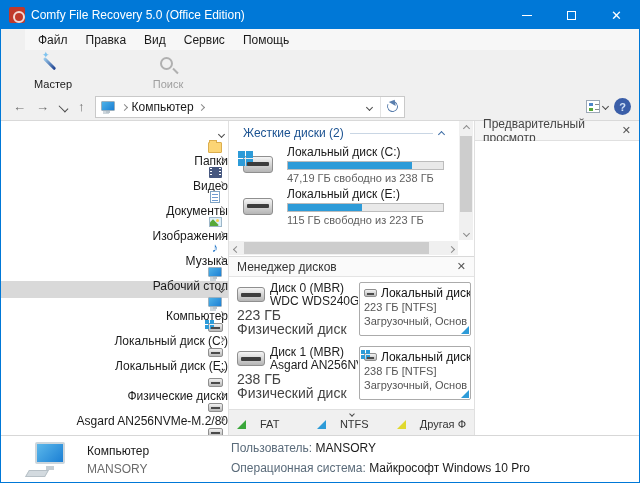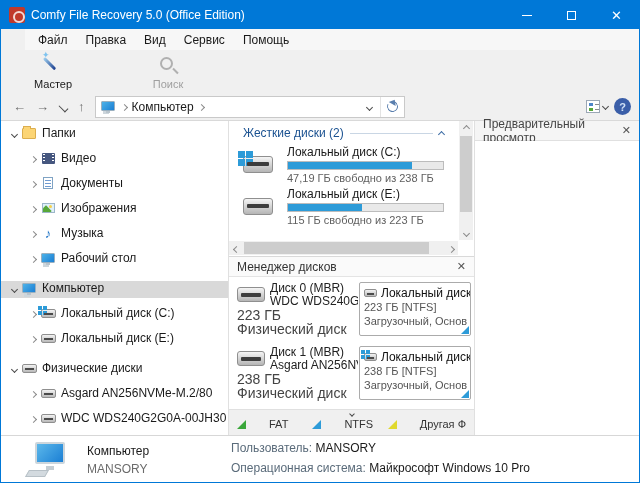--- a/index.html
+++ b/index.html
@@ -41,21 +41,21 @@
   .addr-right { margin-left:auto; display:flex; align-items:center; gap:6px; }
   .help-btn { width:17px; height:17px; border-radius:50%; background:#3a5ea8; color:#cfe0f5; font-size:11px; font-weight:bold; display:flex; align-items:center; justify-content:center; }
 
   
   .main { display:flex; height:314px; background:#fff; }
   .tree-panel { width:228px; flex:none; background:#fff; border-right:1px solid #e0e0e0; padding-top:5px; overflow:hidden; }
   .center-panel { width:246px; flex:none; display:flex; flex-direction:column; background:#fff; border-right:1px solid #e0e0e0; }
   .preview-panel { flex:1; background:#fff; display:flex; flex-direction:column; }
 
   
-  .tree-row { height:17px; display:flex; align-items:flex-start; white-space:nowrap; }
+  .tree-row { height:17px; display:flex; align-items:flex-end; white-space:nowrap;flex-direction:column; }
   .tree-row.selected { background:#d9d9d9; }
   .tree-row .twisty { width:14px; text-align:center; flex:none; }
   .tree-row.lvl0 { padding-left:6px; }
   .tree-row.lvl1 { padding-left:25px;margin-top:8px; }
   .tree-icon { width:16px; height:14px; margin-right:5px; flex:none; display:flex; align-items:center; justify-content:center; position:relative; }
   .tree-gap { height:13px; }
   .chev { display:inline-block; width:5px; height:5px; border-right:1.2px solid #8a8a8a; border-bottom:1.2px solid #8a8a8a; }
   .chev.right { transform:rotate(-45deg); }
   .chev.down { transform:rotate(45deg); border-color:#4a4a4a; }
   .chev.up { transform:rotate(-135deg); }
@@ -117,21 +117,21 @@
   .dm-disk-size, .dm-disk-type { color:#444; line-height:14px; font-size:14px; }
   .part-box { width:112px; height:54px; border:1px solid #ababab; border-radius:2px; background:#fff; position:relative; padding:3px 4px; overflow:hidden; flex:none; }
   .part-head { display:flex; align-items:center; gap:4px; white-space:nowrap; }
   .part-head .mini-disk { width:13px; height:8px; }
   .part-name { color:#111; }
   .part-size, .part-flags { font-size:11px; color:#555; line-height:14px; white-space:nowrap; }
   .corner-tri { position:absolute; right:1px; bottom:1px; width:0; height:0; border-bottom:8px solid #2d9bd8; border-left:8px solid transparent; }
   .dm-footer { border-top:1px solid #e0e0e0; background:#f0f0f0; position:relative; padding:8px 8px 5px 8px; }
   .dm-expander { position:absolute; top:0; left:50%; transform:translateX(-50%); width:28px; height:7px; display:flex; align-items:center; justify-content:center; }
   .legend { display:flex; align-items:center; }
-  .legend-item { display:flex; align-items:center; gap:23px; flex:1; white-space:nowrap; overflow:hidden; }
+  .legend-item { display:flex; align-items:center; gap:14px; flex:1; white-space:nowrap; overflow:hidden; }
   .legend-tri { width:0; height:0; border-bottom:9px solid #999; border-left:9px solid transparent; flex:none; }
   .legend-label { font-size:11px; color:#333; }
 
   
   .preview-header { height:20px; display:flex; align-items:center; padding:0 8px; background:#f5f5f5; border-bottom:1px solid #e0e0e0; color:#444; }
   .preview-body { flex:1; background:#fff; }
 
   
   .statusbar { height:48px; background:#fff; border-top:1px solid #d7d7d7; display:flex; align-items:center; }
   .status-icon { width:40px; height:36px; margin-left:26px; position:relative; flex:none; }

